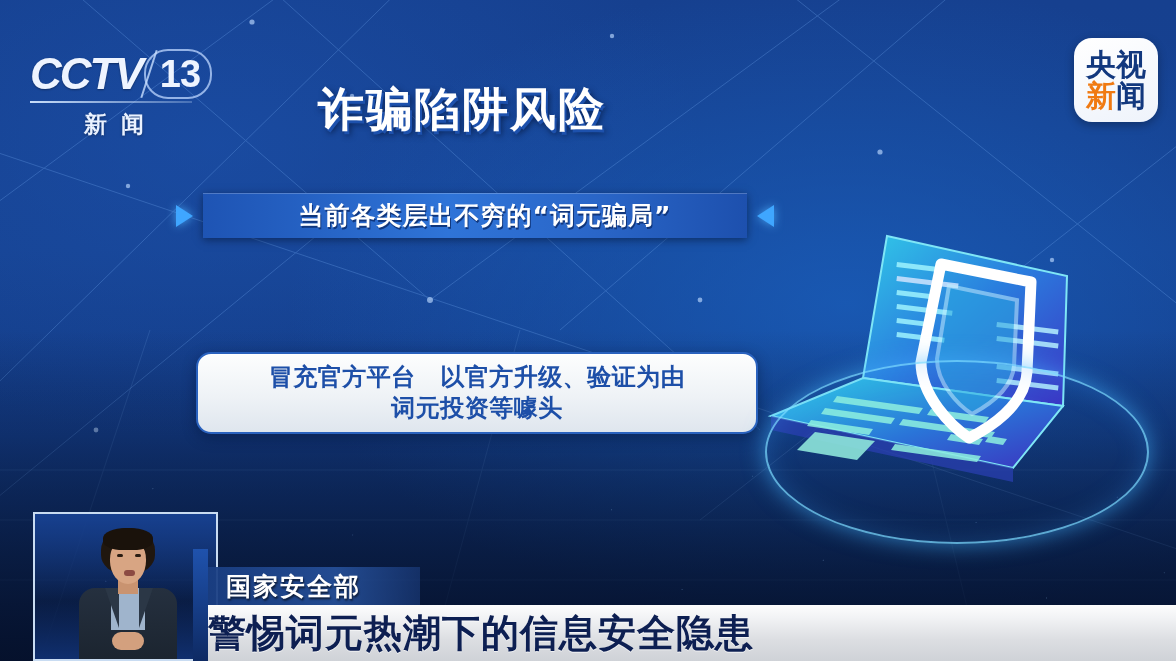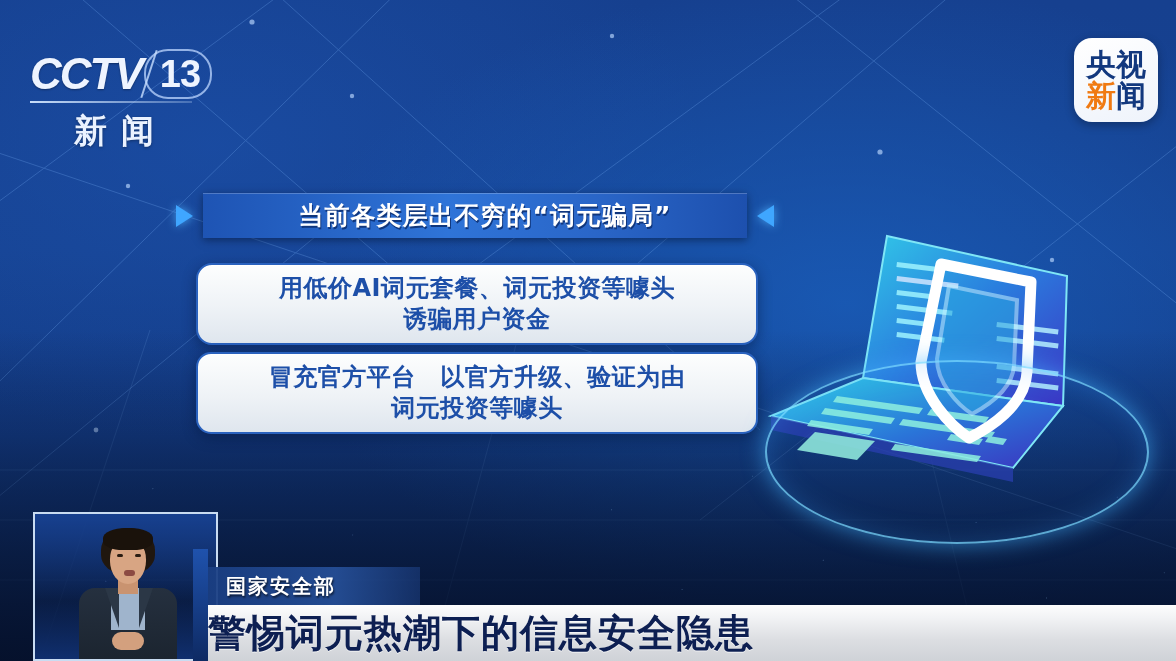--- a/index.html
+++ b/index.html
@@ -50,21 +50,21 @@
   .cctv-13wrap{position:relative;margin-left:2px;display:flex;align-items:center;
     height:46px;padding:0 10px 0 14px;border:2px solid rgba(190,215,255,.75);
     border-radius:24px;}
   .cctv-13{font-family:"Liberation Sans",sans-serif;font-weight:700;font-size:38px;
     color:#eef4ff;line-height:1;letter-spacing:-1px;}
   .cctv-slash{position:absolute;left:2px;top:-2px;width:2px;height:50px;
     background:rgba(200,222,255,.8);transform:rotate(18deg);}
   .cctv-underline{width:162px;height:2px;margin-top:1px;
     background:linear-gradient(90deg,rgba(210,230,255,.95),rgba(210,230,255,.25));}
   .cctv-cn{margin-top:6px;text-align:center;width:168px;
-    font-family:"DejaVu Sans","Liberation Sans",sans-serif;font-weight:700;font-size:33px;
+    font-family:"DejaVu Sans","Liberation Sans",sans-serif;font-weight:700;font-size:23px;
     color:#eaf2ff;letter-spacing:14px;text-indent:14px;
     text-shadow:0 1px 3px rgba(0,0,0,.35);}
 
   
   #cctv-news-badge{position:absolute;right:18px;top:38px;width:84px;height:84px;
     border-radius:18px;background:linear-gradient(160deg,#ffffff,#eef3fb);
     box-shadow:0 3px 10px rgba(0,0,0,.3);
     display:flex;flex-direction:column;align-items:center;justify-content:center;}
   .badge-line{display:flex;font-family:"DejaVu Sans","Liberation Sans",sans-serif;
     font-weight:700;font-size:30px;line-height:1.04;letter-spacing:0;}
@@ -139,21 +139,21 @@
     border-radius:10px;background:#d3a07e;}
 
   
   #lower-third{position:absolute;left:0;bottom:0;width:1176px;height:112px;}
   #lt-accent{position:absolute;left:193px;bottom:0;width:15px;height:112px;
     background:linear-gradient(180deg,#1f52ad,#0e2a63);}
   #source-bar{position:absolute;left:208px;bottom:56px;width:212px;height:38px;
     background:linear-gradient(90deg,rgba(26,62,130,.95) 0%,rgba(40,84,160,.85) 60%,rgba(30,66,136,.55) 100%);
     display:flex;align-items:center;padding-left:18px;box-sizing:border-box;}
   #source-text{font-family:"DejaVu Sans","Liberation Sans",sans-serif;font-weight:700;
-    font-size:20px;color:#ffffff;letter-spacing:2px;text-shadow:1px 2px 2px rgba(0,0,0,.6);text-align:center;}
+    font-size:25px;color:#ffffff;letter-spacing:2px;text-shadow:1px 2px 2px rgba(0,0,0,.6);text-align:center;}
   #headline-bar{position:absolute;left:208px;bottom:0;width:968px;height:56px;
     background:linear-gradient(180deg,#fdfdfd 0%,#f2f3f5 22%,#dcdee2 62%,#cfd2d7 100%);
     display:flex;align-items:center;box-sizing:border-box;}
   #headline-text{font-family:"DejaVu Sans","Liberation Sans",sans-serif;font-weight:700;
     font-size:38px;color:#0d1f52;letter-spacing:1px;white-space:nowrap;
     text-shadow:0 1px 0 rgba(255,255,255,.6);}
 </style>
 </head>
 <body>
 
@@ -212,33 +212,30 @@
     <div class="badge-line">
       <span class="bz-blue">央</span>
       <span class="bz-blue">视</span>
     </div>
     <div class="badge-line">
       <span class="bz-orange">新</span>
       <span class="bz-blue">闻</span>
     </div>
   </div>
 
+  <div id="main-title">诈骗陷阱风险</div>
 
   <div id="banner-row">
     <span class="arrow arrow-right"></span>
     <div id="banner-bar">
       <span id="banner-text">当前各类层出不穷的“词元骗局”</span>
     </div>
     <span class="arrow arrow-left"></span>
   </div>
 
-  <div class="card" id="card-1">
-    <div class="card-line">用低价AI词元套餐、词元投资等噱头</div>
-    <div class="card-line">诱骗用户资金</div>
-  </div>
 
   <div class="card" id="card-2">
     <div class="card-line">冒充官方平台　以官方升级、验证为由</div>
     <div class="card-line">词元投资等噱头</div>
   </div>
 
   <div id="laptop-illustration">
     <div id="glow-ring"></div>
     <svg width="420" height="350" viewBox="0 0 420 350">
       <defs>

